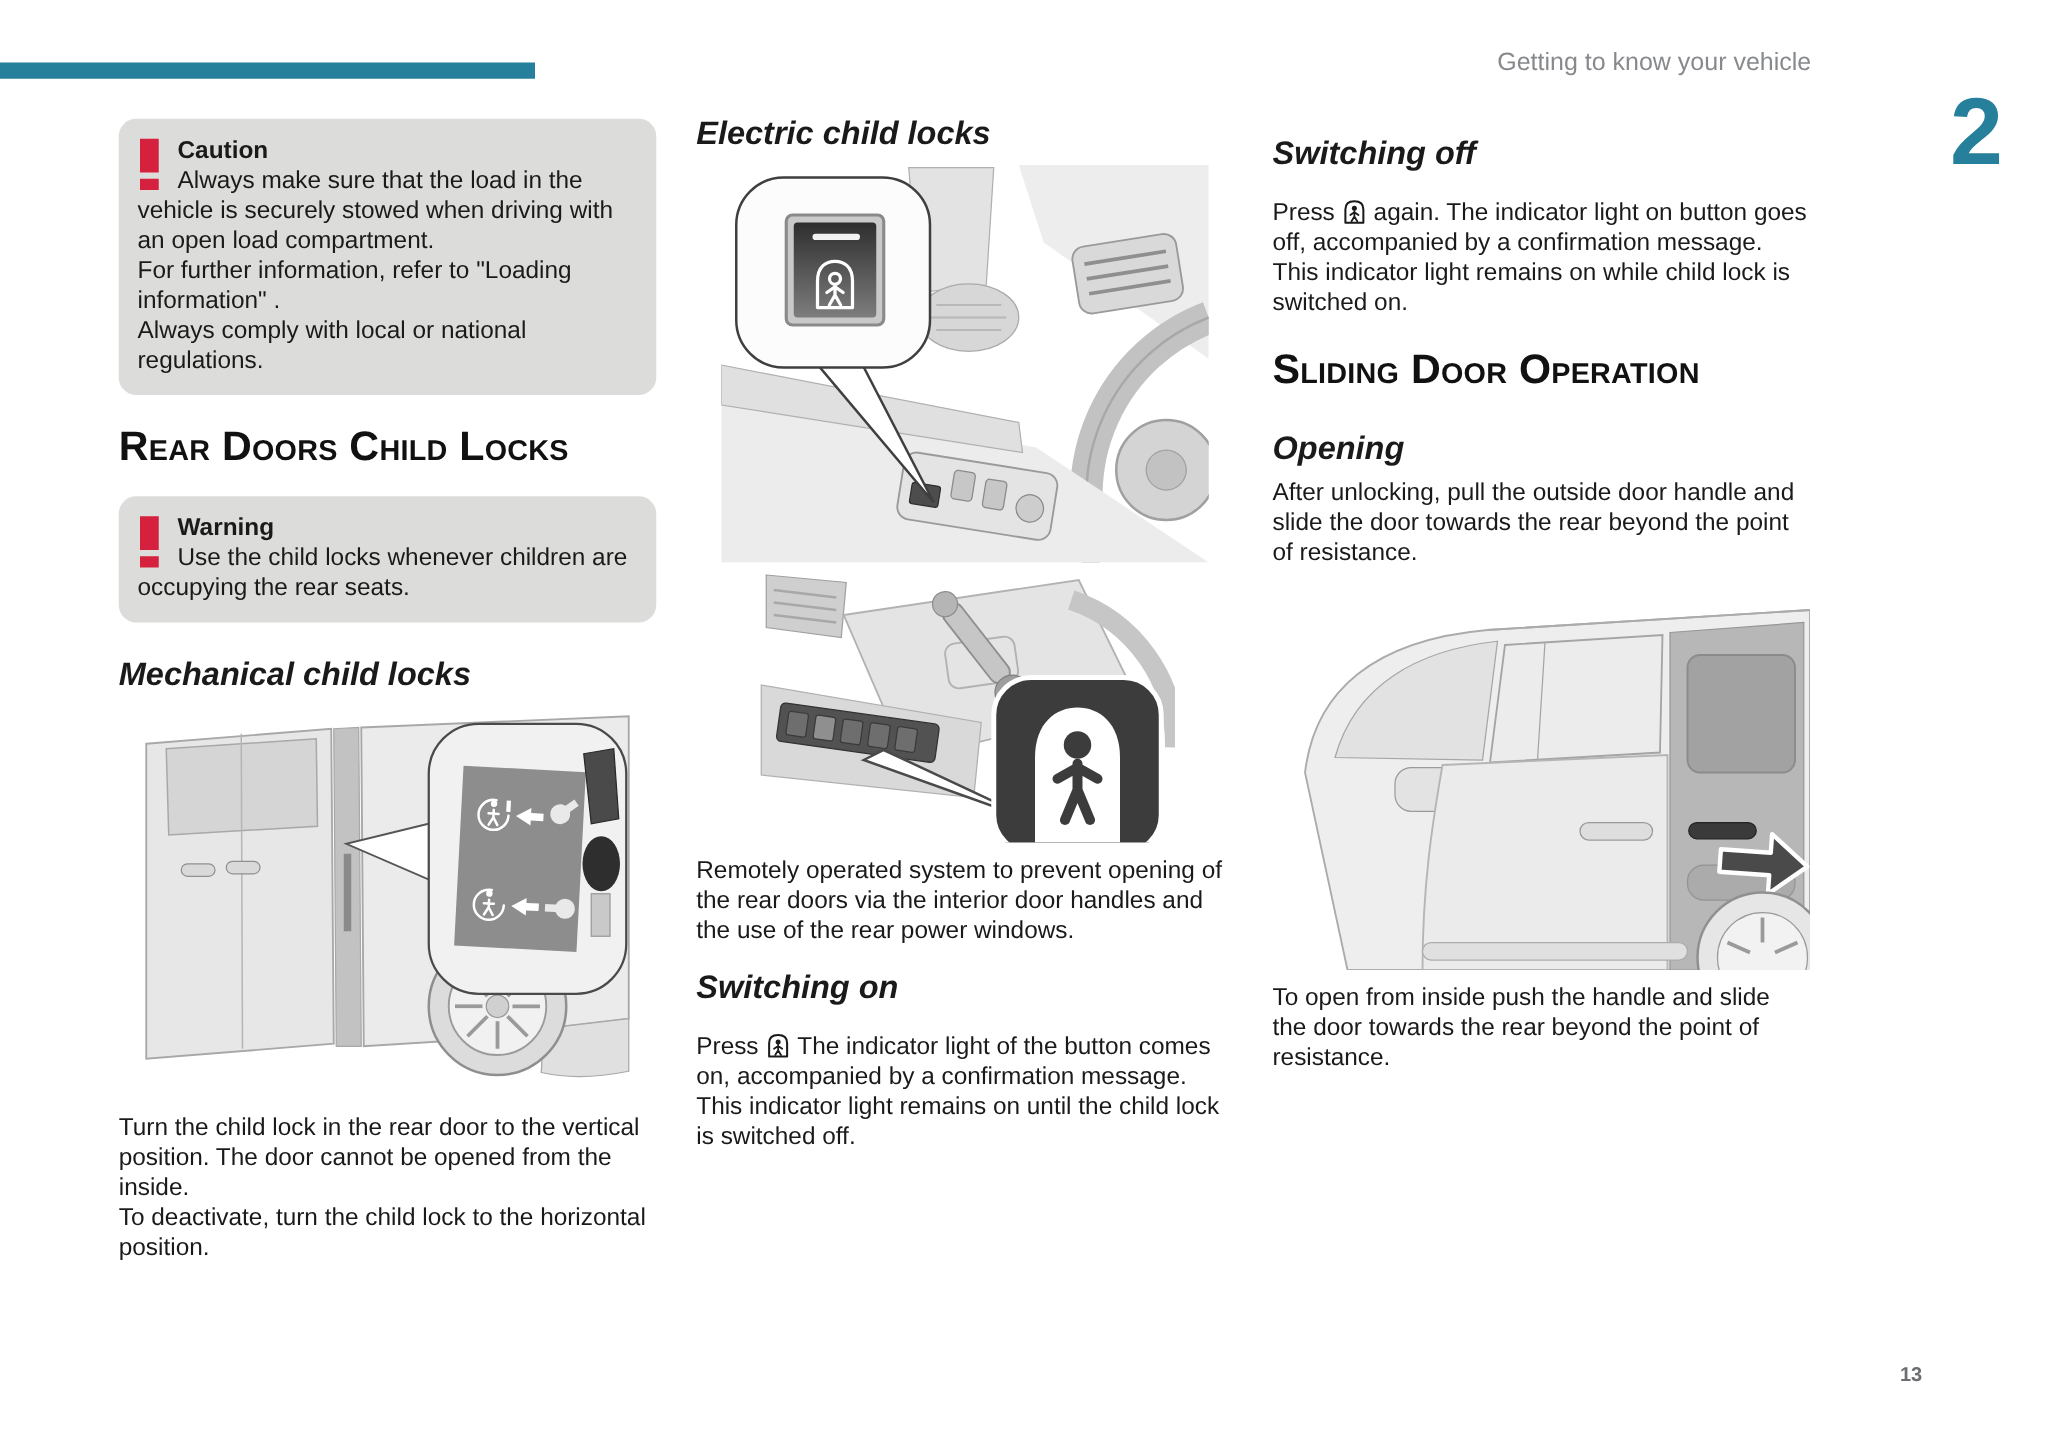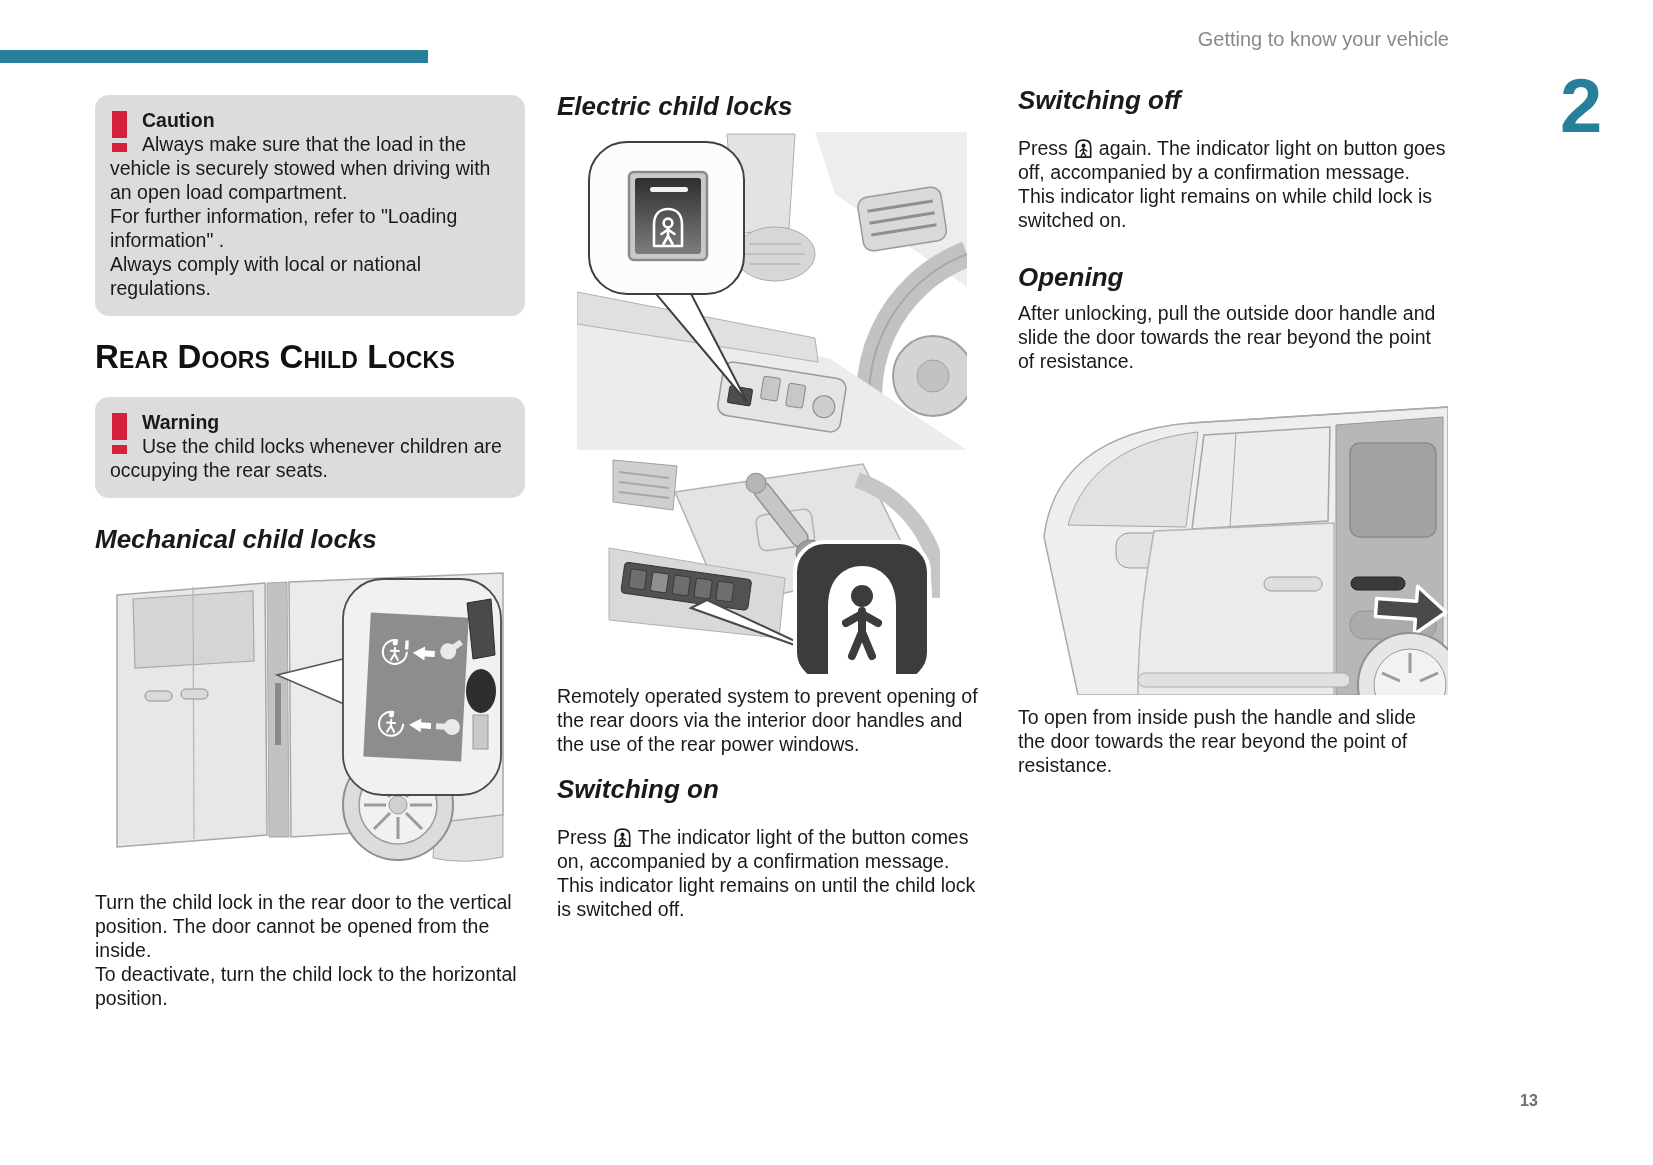--- a/index.html
+++ b/index.html
@@ -2,21 +2,21 @@
 <html><head>
 <meta charset="utf-8">
 <style>
   * { margin:0; padding:0; box-sizing:border-box; }
   html,body { width:1653px; height:1165px; }
   body {
     position:relative; background:#ffffff; color:#1a1a1a;
     font-family:"Liberation Sans", sans-serif; overflow:hidden;
   }
   .teal-bar { position:absolute; left:0; top:50px; width:428px; height:13px; background:#26809c; }
-  .page-header { position:absolute; top:28px; right:204px; font-size:20px; color:#87898c; }
+  .page-header { position:absolute; top:39px; right:204px; font-size:20px; color:#87898c; }
   .chapter-num { position:absolute; left:1560px; top:68px; font-size:76px; font-weight:bold; color:#26809c; line-height:1; }
   .page-num { position:absolute; left:1520px; top:1092px; font-size:16px; font-weight:bold; color:#6d6e71; }
 
   .col { position:absolute; top:85px; }
   .col1 { left:95px;  width:430px; }
   .col2 { left:557px; width:428px; }
   .col3 { left:1018px; width:430px; }
 
   p.body-text { font-size:19.5px; line-height:24px; white-space:pre-line; }
   h1.sec-heading {
@@ -50,21 +50,21 @@
   .col1 .alert-warning { margin-top:22px; }
   .col1 h3 { margin-top:26px; }
   .col1 p { margin-top:12px; }
 
   .col2 h3.first { margin-top:6px; }
   .col2 .para-version { margin-top:16px; }
   .col2 .para-remote { margin-top:10px; }
   .col2 h3.switch-on { margin-top:18px; }
   .col2 .para-switch { margin-top:20px; }
 
-  .col3 h3.first { margin-top:0; }
+  .col3 h3.first { margin-top:22px; }
   .col3 .para-switch { margin-top:20px; }
   .col3 h1 { margin-top:24px; }
   .col3 h3.opening { margin-top:30px; }
   .col3 .para-open { margin-top:8px; }
   .col3 .para-inside { margin-top:10px; }
 </style>
 </head>
 <body>
 
 <div class="teal-bar"></div>
@@ -289,20 +289,21 @@
 <div class="col col3">
 
   <h3 class="sub-heading first">Switching off</h3>
 
   <p class="body-text para-switch"><span>Press</span><span class="inline-icon"><svg viewBox="0 0 24 24">
           <path d="M4.5,21 V10 C4.5,4.8 8,3.2 12,3.2 C16,3.2 19.5,4.8 19.5,10 V21 Z" fill="none" stroke="#1a1a1a" stroke-width="1.7" stroke-linejoin="round"></path>
           <circle cx="12" cy="9" r="2.1" fill="#1a1a1a"></circle>
           <path d="M12,11.2 V15.8 M12,12.3 L8.6,14.6 M12,12.3 L15.4,14.6 M12,15.8 L9.6,19.8 M12,15.8 L14.4,19.8" stroke="#1a1a1a" stroke-width="1.5" fill="none" stroke-linecap="round"></path>
         </svg></span><span>again. The indicator light on button goes off, accompanied by a confirmation message. This indicator light remains on while child lock is switched on.</span></p>
 
+  <h1 class="sec-heading">Sliding Door Operation</h1>
 
   <h3 class="sub-heading opening">Opening</h3>
 
   <p class="body-text para-open">After unlocking, pull the outside door handle and slide the door towards the rear beyond the point of resistance.</p>
 
   <figure class="fig4">
     <svg width="410" height="310" viewBox="0 0 410 310">
 
       <path d="M6,152 C14,86 62,46 152,38 L410,22 L410,310 L40,310 Z" fill="#eeeeee" stroke="#ababab" stroke-width="1.5"></path>
       <line x1="152" y1="38" x2="410" y2="22" stroke="#ababab" stroke-width="1.5"></line>

